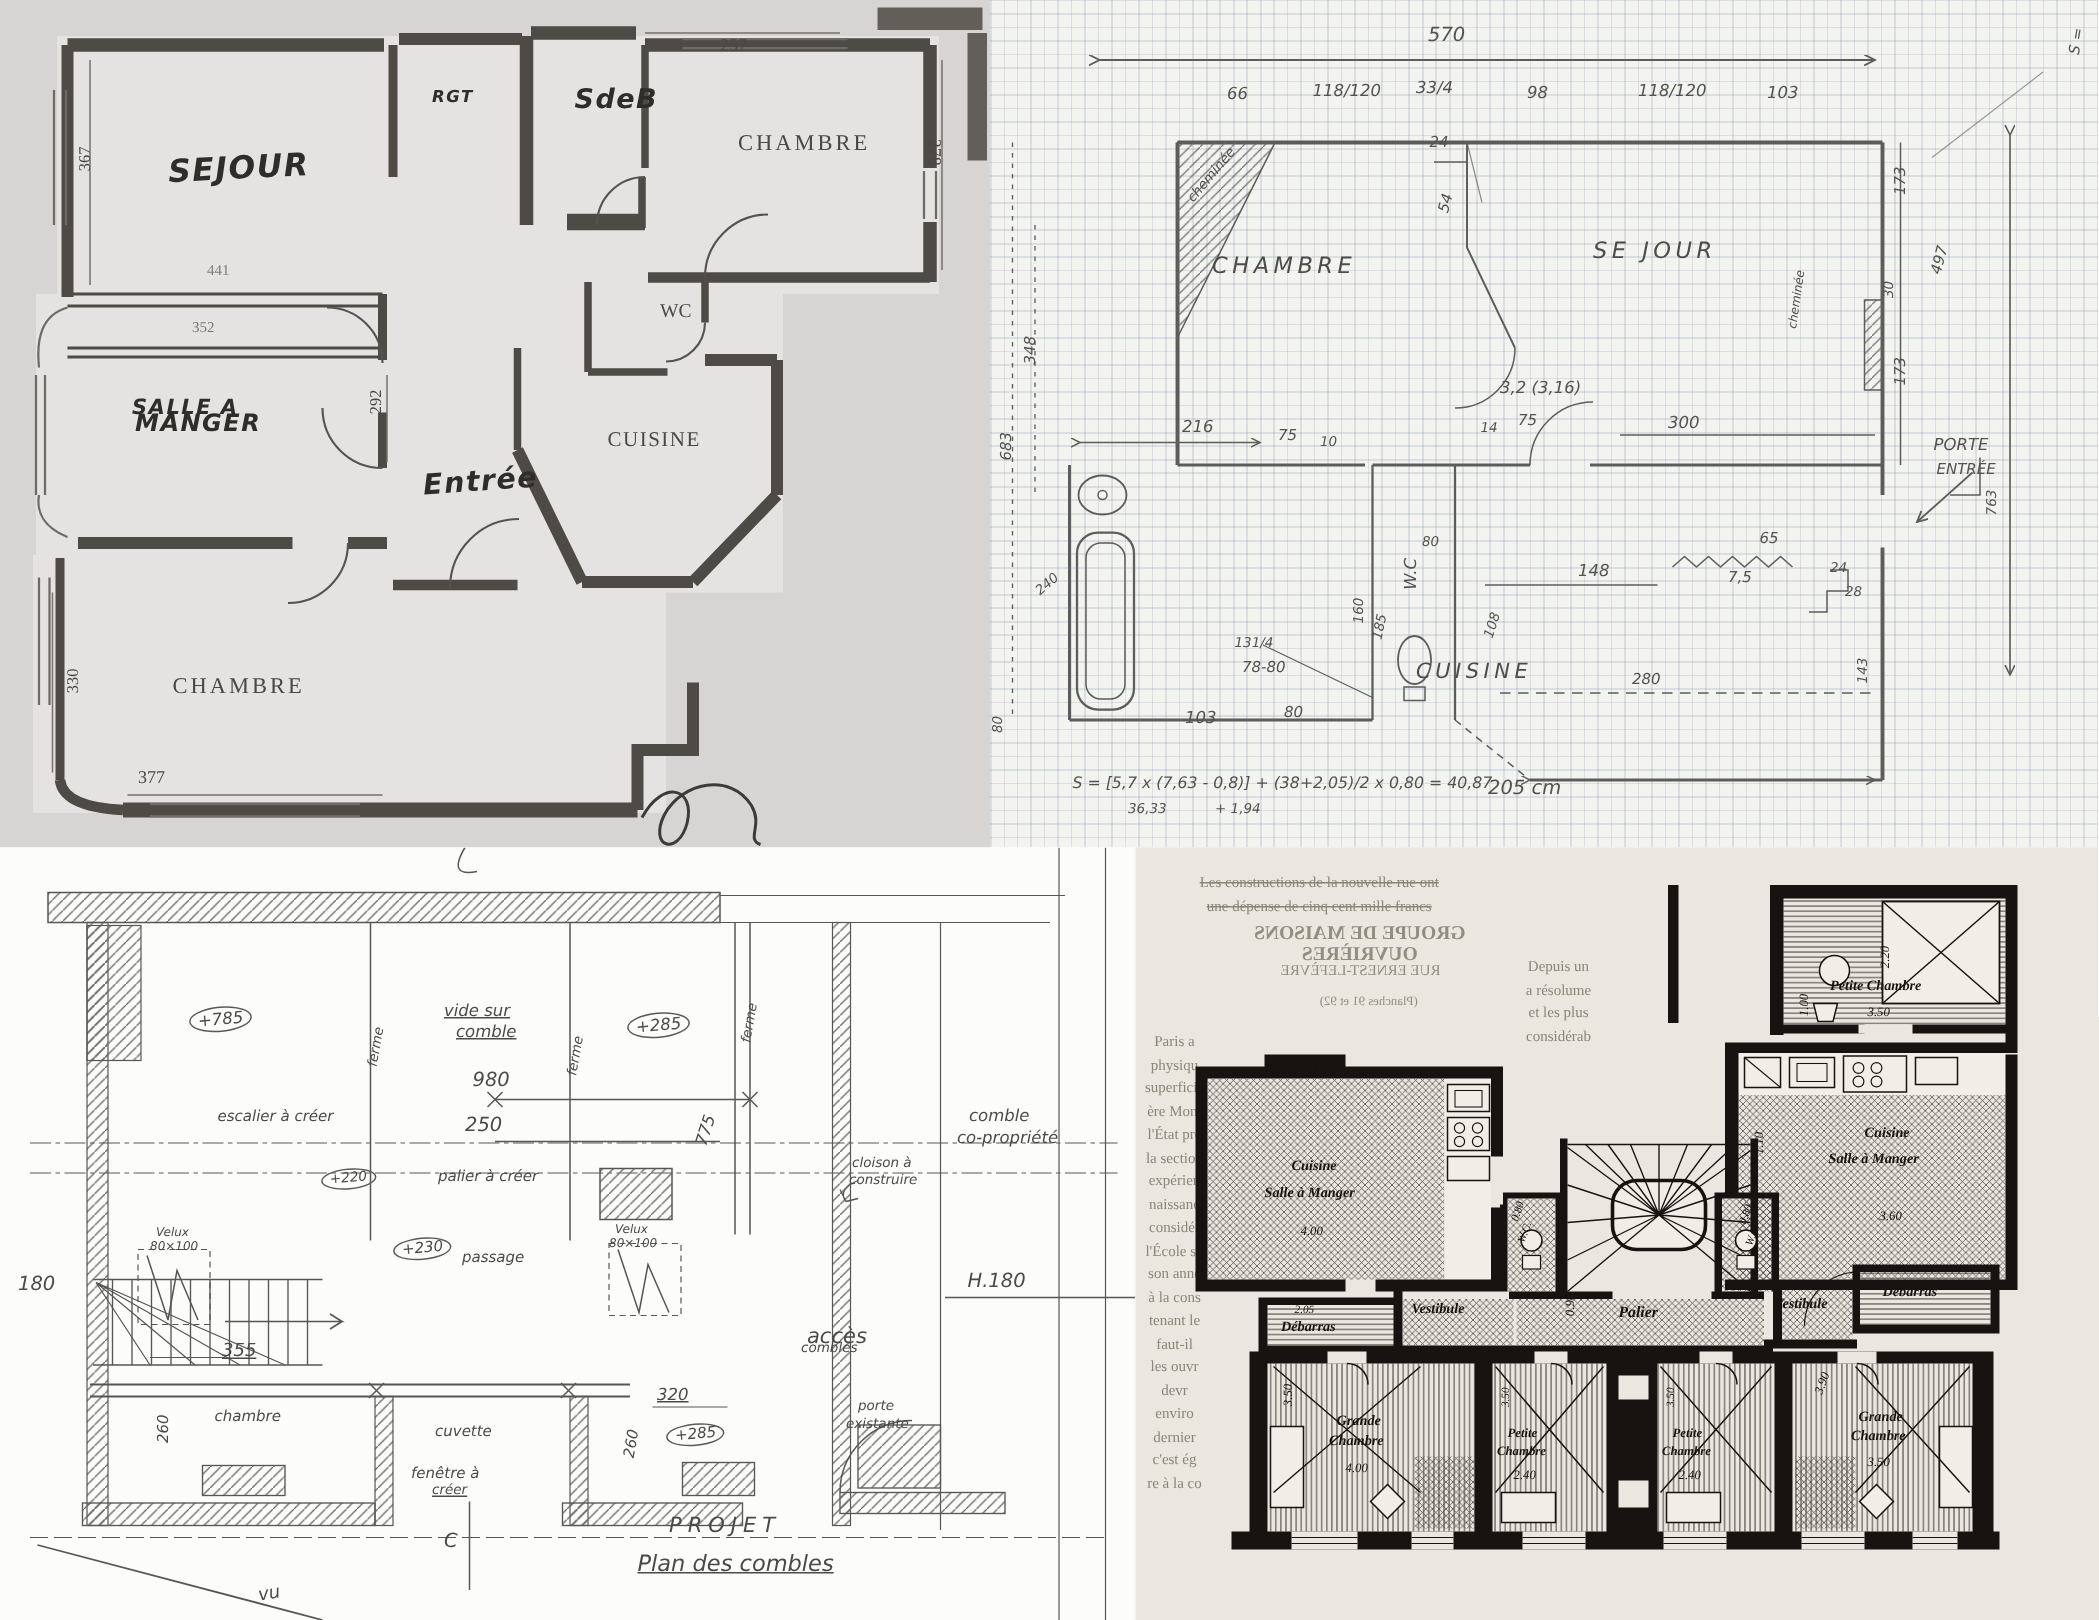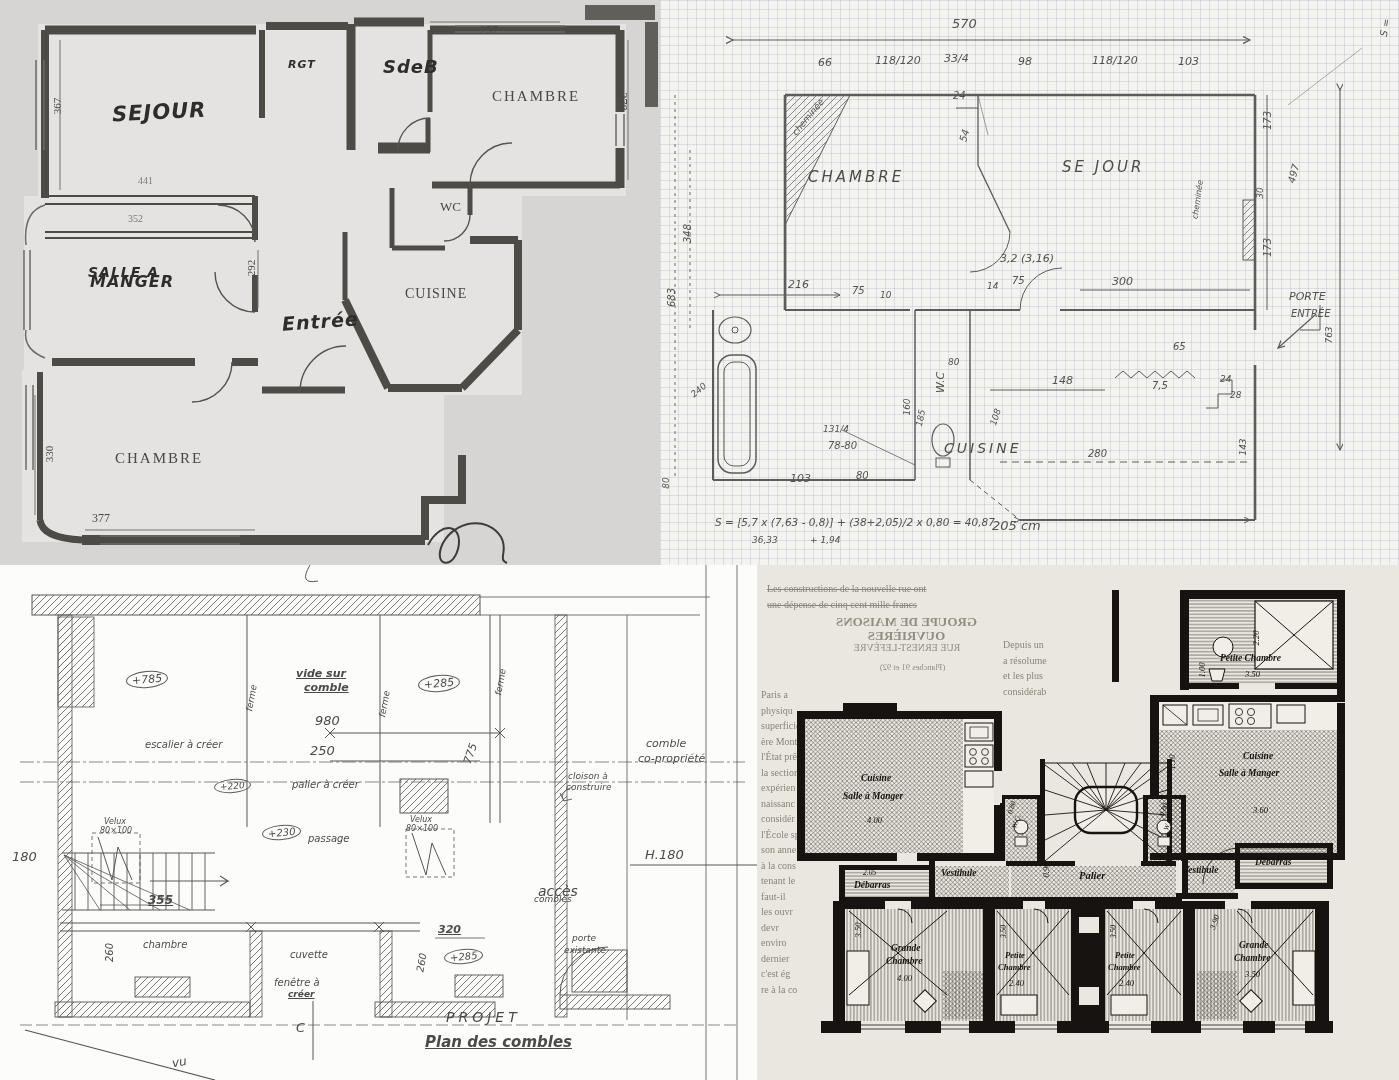--- a/index.html
+++ b/index.html
@@ -16,26 +16,26 @@
   #q-tr{left:660px;top:0;width:739px;height:565px;background:#f3f3ef;}
   #q-tr .grid{position:absolute;inset:0;z-index:0;
     background-image:repeating-linear-gradient(rgba(90,115,150,.16) 0 1px,transparent 1px 9px),
                      repeating-linear-gradient(90deg,rgba(90,115,150,.16) 0 1px,transparent 1px 9px);}
   .pen{font:italic 400 11px "DejaVu Sans",sans-serif;color:#52524f;}
   .penB{font:italic 400 15px "DejaVu Sans",sans-serif;color:#4c4c49;letter-spacing:3px;}
   
   #q-bl{left:0;top:565px;width:757px;height:515px;background:#fcfcfa;}
   .pen2{font:italic 400 11px "DejaVu Sans",sans-serif;color:#4a4a48;}
   .circ{border:1px solid #5a5a57;border-radius:50%;padding:1px 5px;transform:rotate(-5deg);}
-  .ul{text-decoration:underline;font-weight:bold;}
+  .ul{text-decoration:underline;}
   
   #q-br{left:757px;top:565px;width:642px;height:515px;background:#eae7e0;}
   .np{font:italic 700 9.5px "Liberation Serif",serif;color:#16130e;}
   .npd{font:italic 400 8.5px "Liberation Serif",serif;color:#16130e;}
-  .news{font:400 10px "Liberation Serif",serif;color:#8b8578;text-align:left;
+  .news{font:400 10px "Liberation Serif",serif;color:#8b8578;text-align:center;
         line-height:15.5px;z-index:1;filter:blur(.4px);}
   .mirror{transform:scaleX(-1);font-family:"Liberation Serif",serif;color:#938d80;
           text-align:center;filter:blur(.5px);}
   .strike{text-decoration:line-through;}
 </style>
 </head>
 <body>
 
 <div id="stage">
 
@@ -210,21 +210,21 @@
     <div class="lb pen" style="left:252px;top:413px;font-size:9px;transform:rotate(-78deg)">185</div>
     <div class="lb pen" style="left:288px;top:357px;font-size:9px">80</div>
     <div class="lb pen" style="left:327px;top:412px;font-size:9px;transform:rotate(-72deg)">108</div>
     <div class="lb pen" style="left:163px;top:424px;font-size:9px">131/4</div>
     <div class="lb pen" style="left:168px;top:440px;font-size:10px">78-80</div>
     <div class="lb pen" style="left:130px;top:472px">103</div>
     <div class="lb pen" style="left:196px;top:470px;font-size:10px">80</div>
     <div class="lb pen" style="left:0px;top:478px;font-size:9px;transform:rotate(-90deg)">80</div>
     <div class="lb pen" style="left:392px;top:374px">148</div>
     <div class="lb pen" style="left:492px;top:380px;font-size:10px">7,5</div>
-    <div class="lb pen" style="left:513px;top:341px;font-size:10px">65</div>
+    <div class="lb pen" style="left:513px;top:354px;font-size:10px">65</div>
     <div class="lb pen" style="left:560px;top:374px;font-size:9px">24</div>
     <div class="lb pen" style="left:570px;top:390px;font-size:9px">28</div>
     <div class="lb pen" style="left:574px;top:442px;font-size:9px;transform:rotate(-90deg)">143</div>
     <div class="lb pen" style="left:428px;top:448px;font-size:10px">280</div>
     <div class="lb penB" style="left:284px;top:440px;font-size:14px">CUISINE</div>
     <div class="lb pen" style="left:332px;top:518px;font-size:13px">205 cm</div>
     <div class="lb pen" style="left:55px;top:516px;font-size:10.5px">S = [5,7 x (7,63 - 0,8)] + (38+2,05)/2 x 0,80 = 40,87</div>
     <div class="lb pen" style="left:92px;top:535px;font-size:9px">36,33</div>
     <div class="lb pen" style="left:150px;top:535px;font-size:9px">+ 1,94</div>
   </div>

